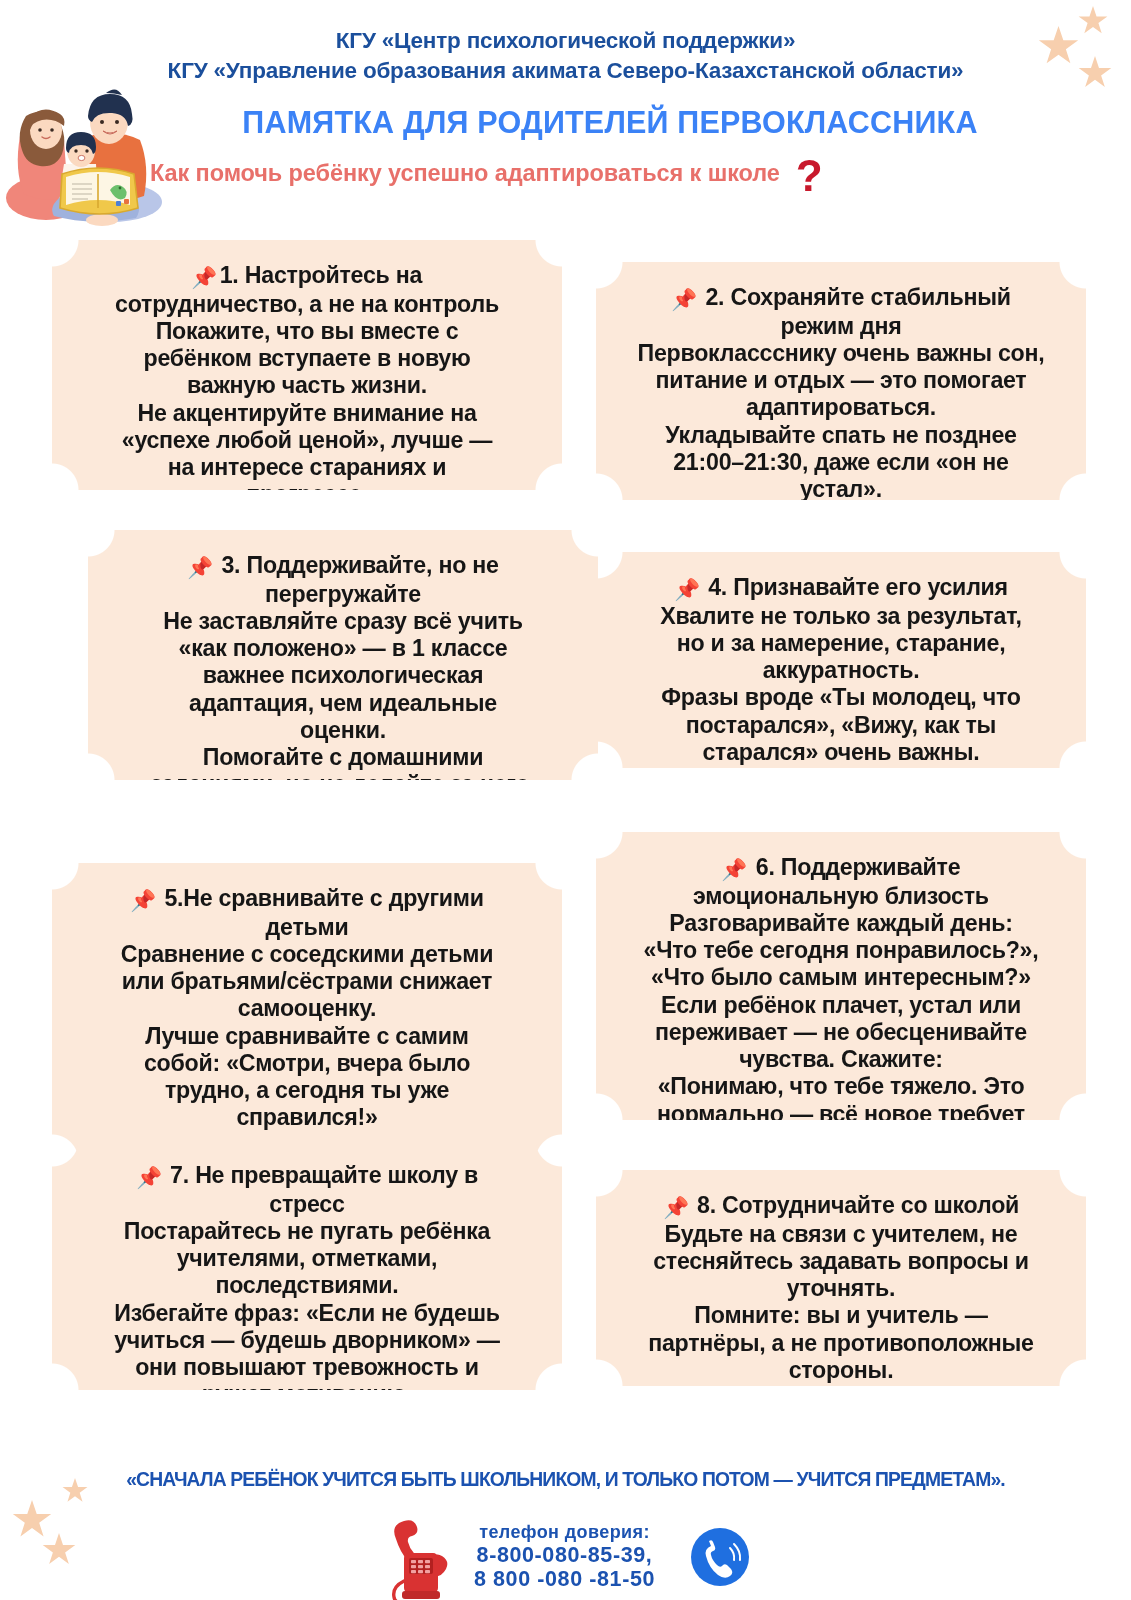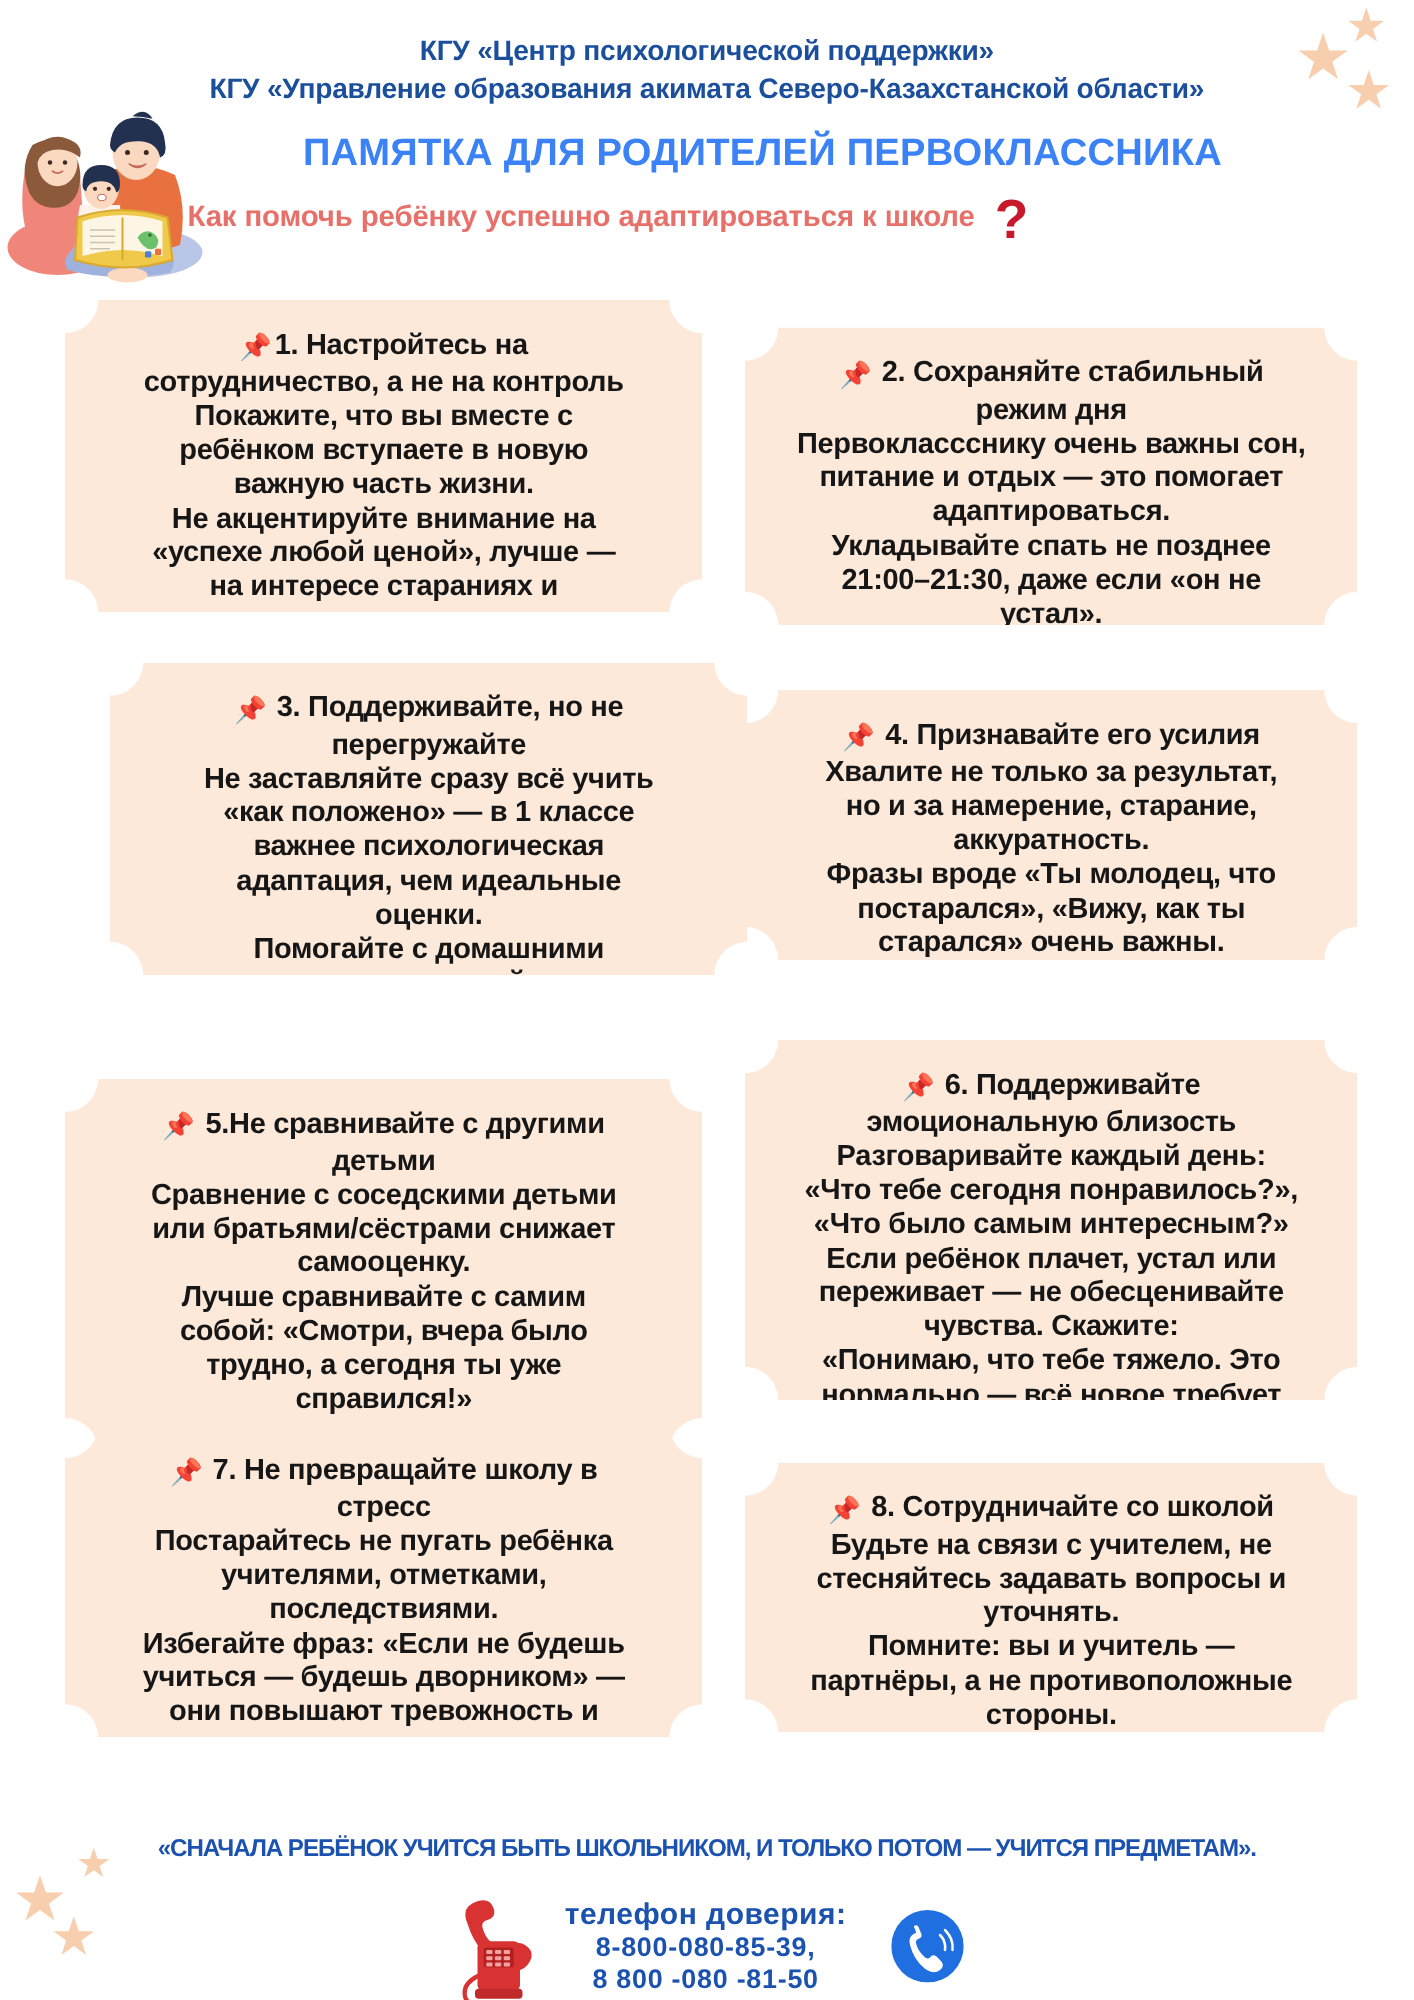--- a/index.html
+++ b/index.html
@@ -160,21 +160,21 @@
     justify-content: center;
     gap: 14px;
   }
   .phone-illustration { width: 78px; height: 96px; flex: 0 0 auto; }
   .trust-block {
     text-align: center;
     color: #1b52b0;
     font-weight: bold;
     line-height: 1.16;
   }
-  .trust-label { font-size: 24px; letter-spacing: 0.4px; }
+  .trust-label { font-size: 18px; letter-spacing: 0.4px; }
   .trust-num { font-size: 21.5px; letter-spacing: 0.6px; }
   .call-badge { width: 58px; height: 58px; flex: 0 0 auto; margin-left: 22px; }
 </style>
 </head>
 <body>
 
 <div class="star" style="left:1078px; top:6px;  width:30px; height:30px;"></div>
 <div class="star" style="left:1038px; top:26px; width:41px; height:41px;"></div>
 <div class="star" style="left:1078px; top:56px; width:34px; height:34px;"></div>
 <div class="star" style="left:62px;  top:1478px; width:26px; height:26px;"></div>

